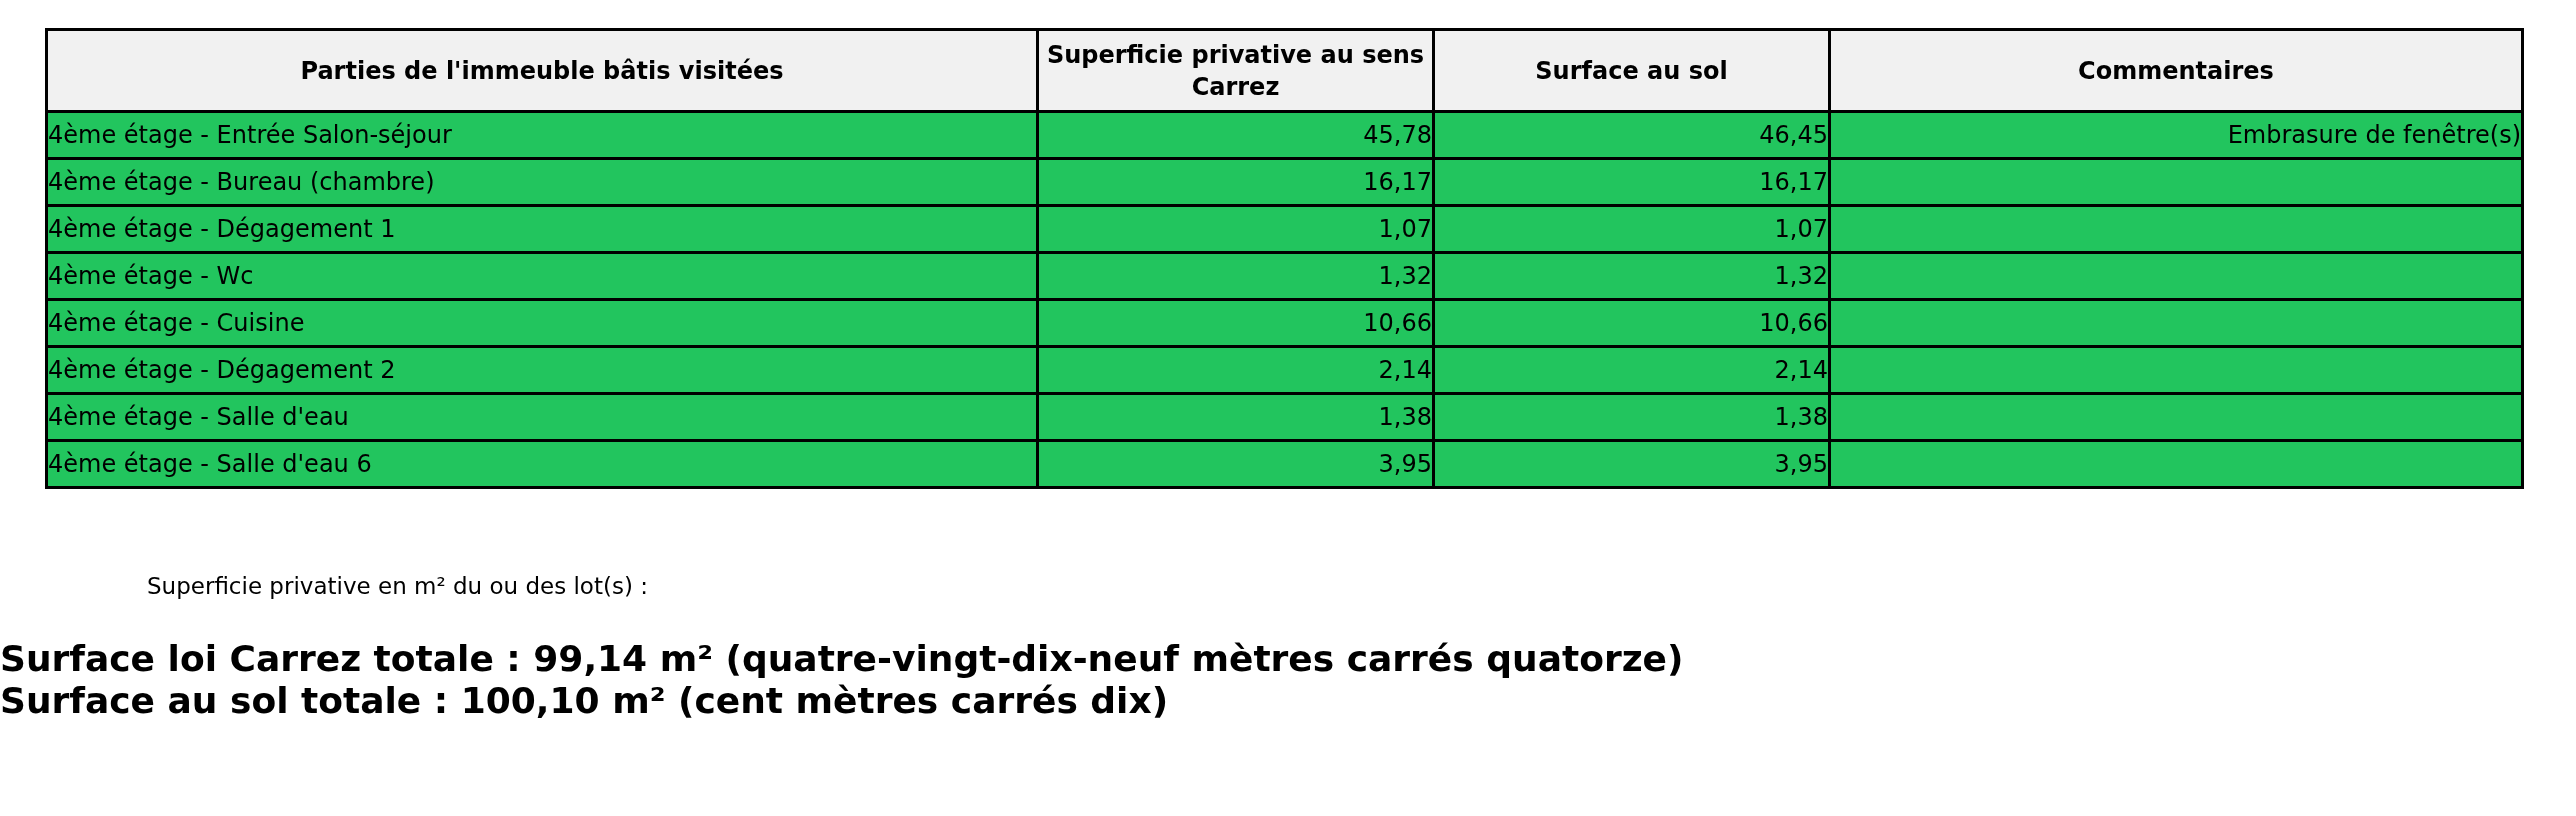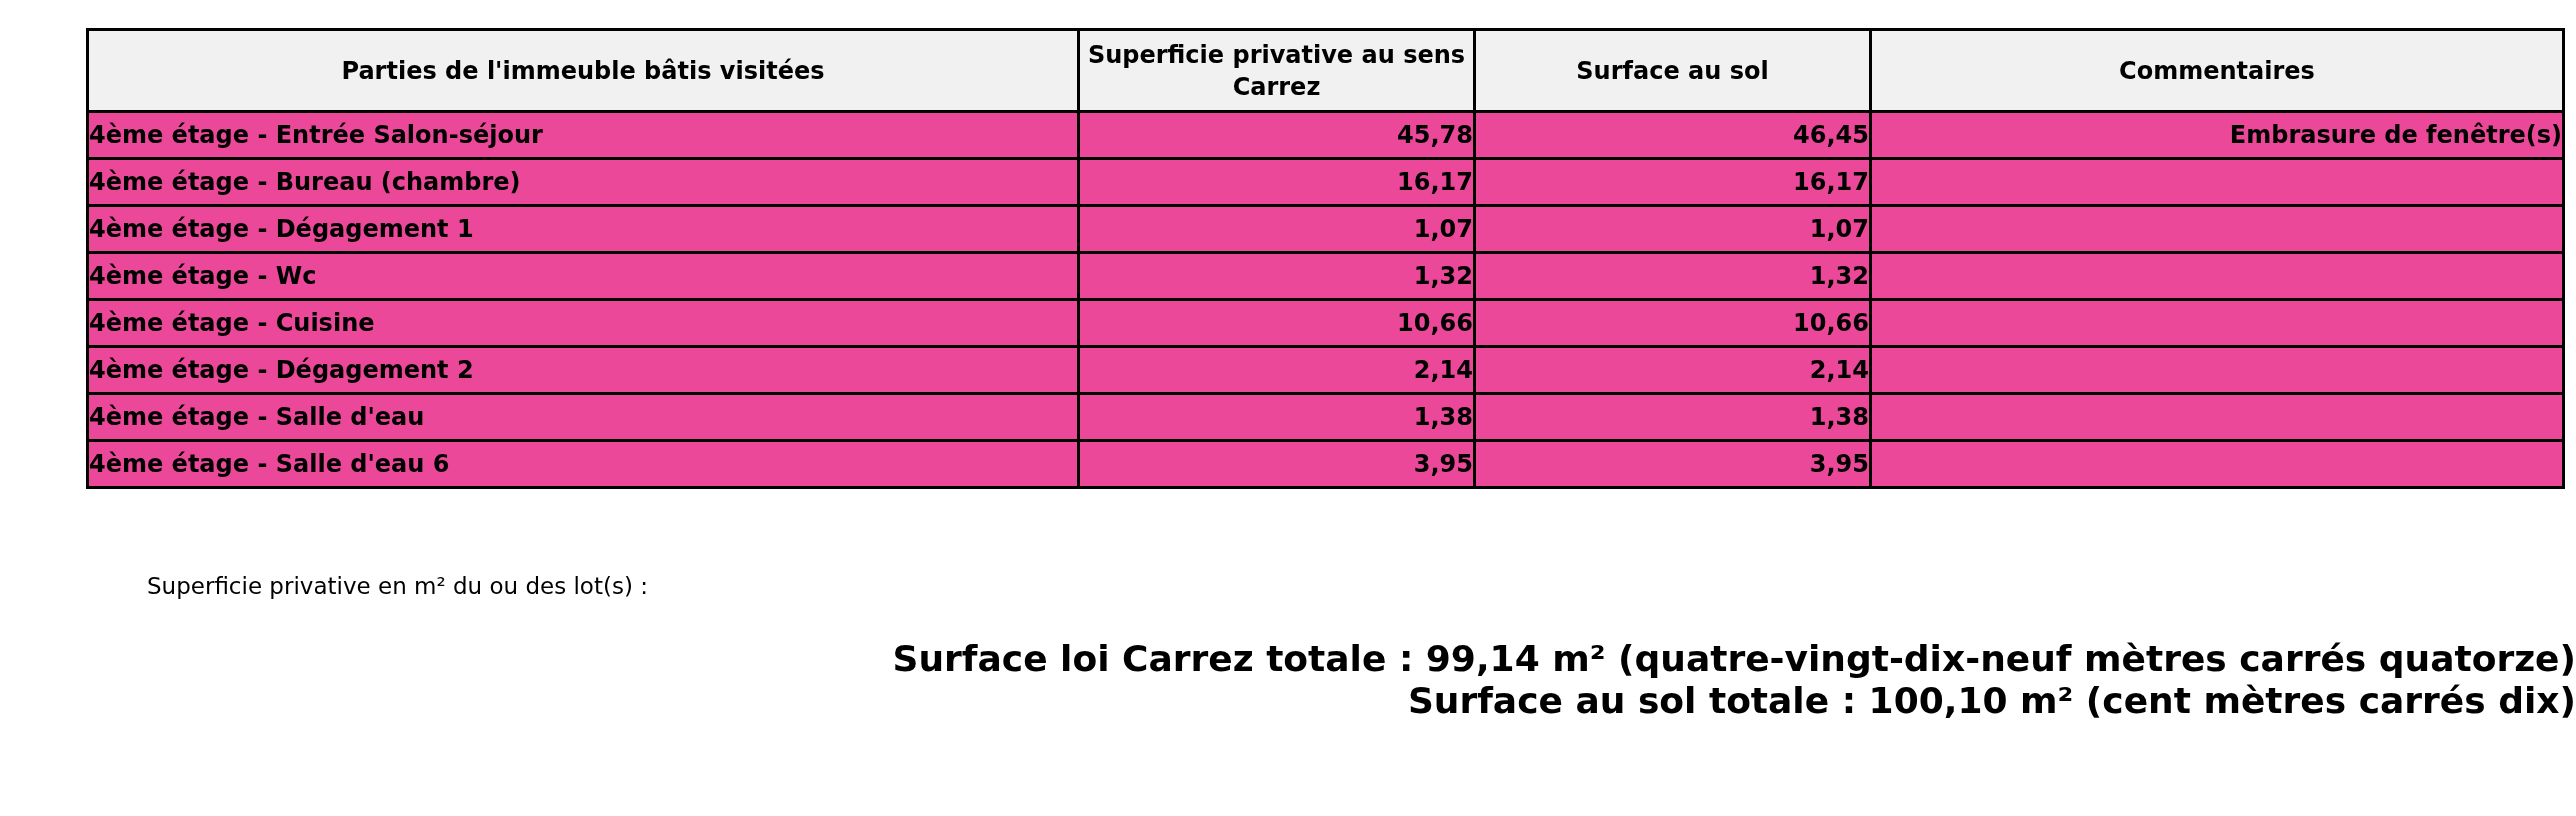--- a/index.html
+++ b/index.html
@@ -16,43 +16,41 @@
     overflow: hidden;
   }
   table.surfaces {
     position: absolute;
     left: 45px;
     top: 28px;
     width: 2475px;
     border-collapse: collapse;
     table-layout: fixed;
     border: 3.8px solid #000000;
-    margin-left: 41px;
   }
   table.surfaces th, table.surfaces td {
     border: 3px solid #000000;
     overflow: hidden;
   }
   table.surfaces th {
     background: #f1f1f1;
     font-weight: bold;
     font-size: 24px;
     line-height: 32px;
     height: 79px;
     text-align: center;
     vertical-align: middle;
     padding: 0 7.6px;
   }
   table.surfaces td {
     font-size: 24px;
     height: 44px;
     vertical-align: middle;
-    background: #ec4899;
+    background: #22c55e;
     padding: 0;
-    font-weight: bold;
   }
   td.cell-partie {
     text-align: left;
     padding-left: 16.6px;
   }
   td.cell-num, td.cell-comment {
     text-align: right;
   }
   .superficie-label {
     position: absolute;
@@ -60,21 +58,21 @@
     top: 565px;
     font-size: 23px;
     line-height: 42px;
     white-space: nowrap;
   }
   .totals {
     position: absolute;
     left: 0;
     top: 638px;
     width: 2576px;
-    text-align: right;
+    text-align: left;
     font-weight: bold;
     font-size: 36px;
     line-height: 42px;
   }
 </style>
 </head>
 <body>
 
 <table class="surfaces">
   <colgroup>

